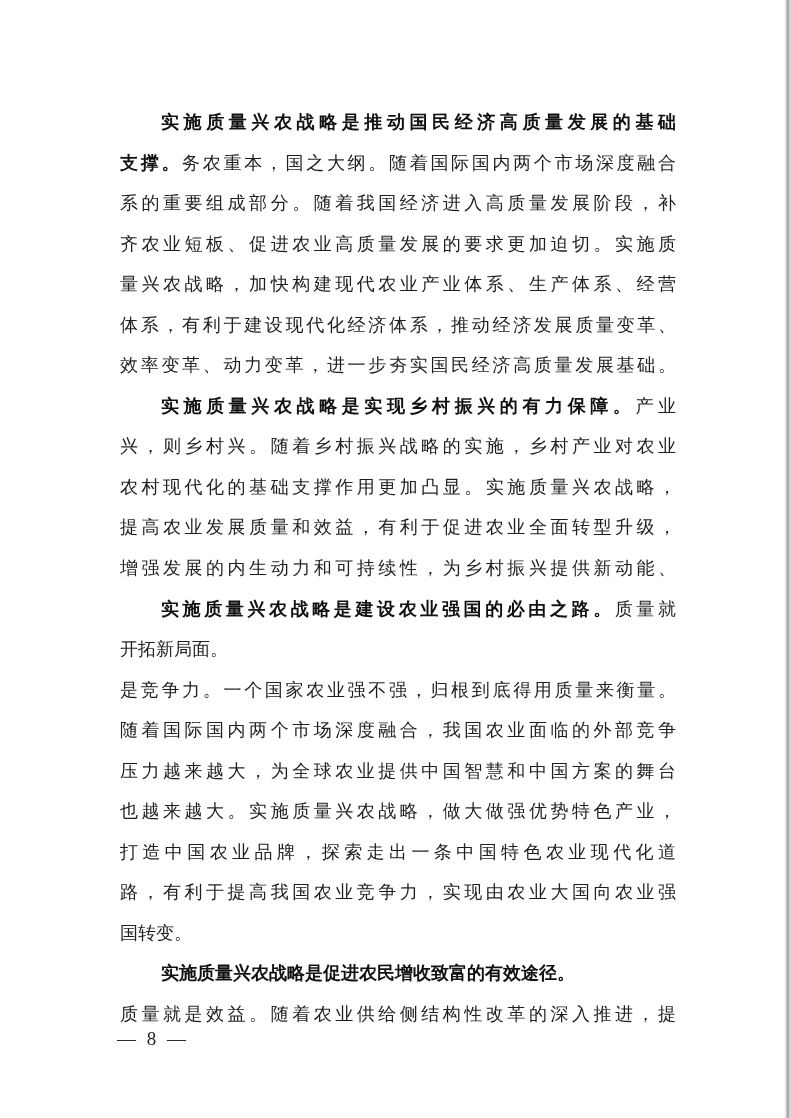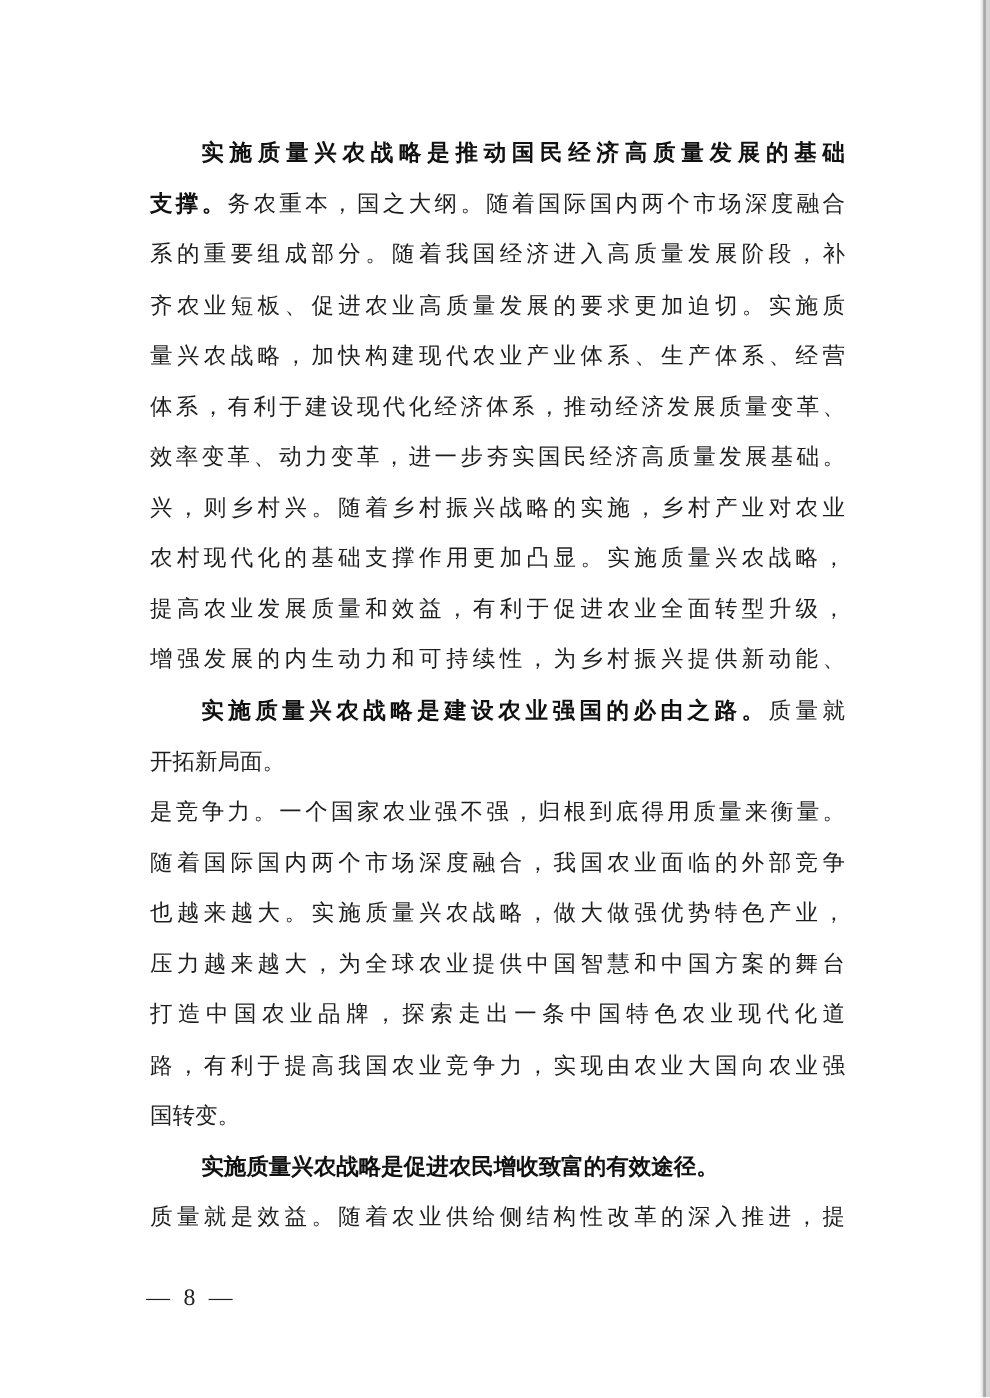--- a/index.html
+++ b/index.html
@@ -66,30 +66,31 @@
 
 <div class="page">
   <div class="text-block">
       <div class="line indent"><span class="bold">实施质量兴农战略是推动国民经济高质量发展的基础</span></div>
       <div class="line"><span class="bold">支撑。</span><span>务农重本，国之大纲。随着国际国内两个市场深度融合</span></div>
       <div class="line"><span>系的重要组成部分。随着我国经济进入高质量发展阶段，补</span></div>
       <div class="line"><span>齐农业短板、促进农业高质量发展的要求更加迫切。实施质</span></div>
       <div class="line"><span>量兴农战略，加快构建现代农业产业体系、生产体系、经营</span></div>
       <div class="line"><span>体系，有利于建设现代化经济体系，推动经济发展质量变革、</span></div>
       <div class="line"><span>效率变革、动力变革，进一步夯实国民经济高质量发展基础。</span></div>
+      <div class="line indent"><span class="bold">实施质量兴农战略是实现乡村振兴的有力保障。</span><span>产业</span></div>
       <div class="line"><span>兴，则乡村兴。随着乡村振兴战略的实施，乡村产业对农业</span></div>
       <div class="line"><span>农村现代化的基础支撑作用更加凸显。实施质量兴农战略，</span></div>
       <div class="line"><span>提高农业发展质量和效益，有利于促进农业全面转型升级，</span></div>
       <div class="line"><span>增强发展的内生动力和可持续性，为乡村振兴提供新动能、</span></div>
       <div class="line indent"><span class="bold">实施质量兴农战略是建设农业强国的必由之路。</span><span>质量就</span></div>
       <div class="line align-left"><span>开拓新局面。</span></div>
       <div class="line"><span>是竞争力。一个国家农业强不强，归根到底得用质量来衡量。</span></div>
       <div class="line"><span>随着国际国内两个市场深度融合，我国农业面临的外部竞争</span></div>
+      <div class="line"><span>压力越来越大，为全球农业提供中国智慧和中国方案的舞台</span></div>
       <div class="line"><span>也越来越大。实施质量兴农战略，做大做强优势特色产业，</span></div>
-      <div class="line"><span>压力越来越大，为全球农业提供中国智慧和中国方案的舞台</span></div>
       <div class="line"><span>打造中国农业品牌，探索走出一条中国特色农业现代化道</span></div>
       <div class="line"><span>路，有利于提高我国农业竞争力，实现由农业大国向农业强</span></div>
       <div class="line align-left"><span>国转变。</span></div>
       <div class="line indent align-left"><span class="bold">实施质量兴农战略是促进农民增收致富的有效途径。</span></div>
       <div class="line"><span>质量就是效益。随着农业供给侧结构性改革的深入推进，提</span></div>
     </div>
   <div class="page-number">— 8 —</div>
   <div class="scan-edge"></div>
 </div>
 

